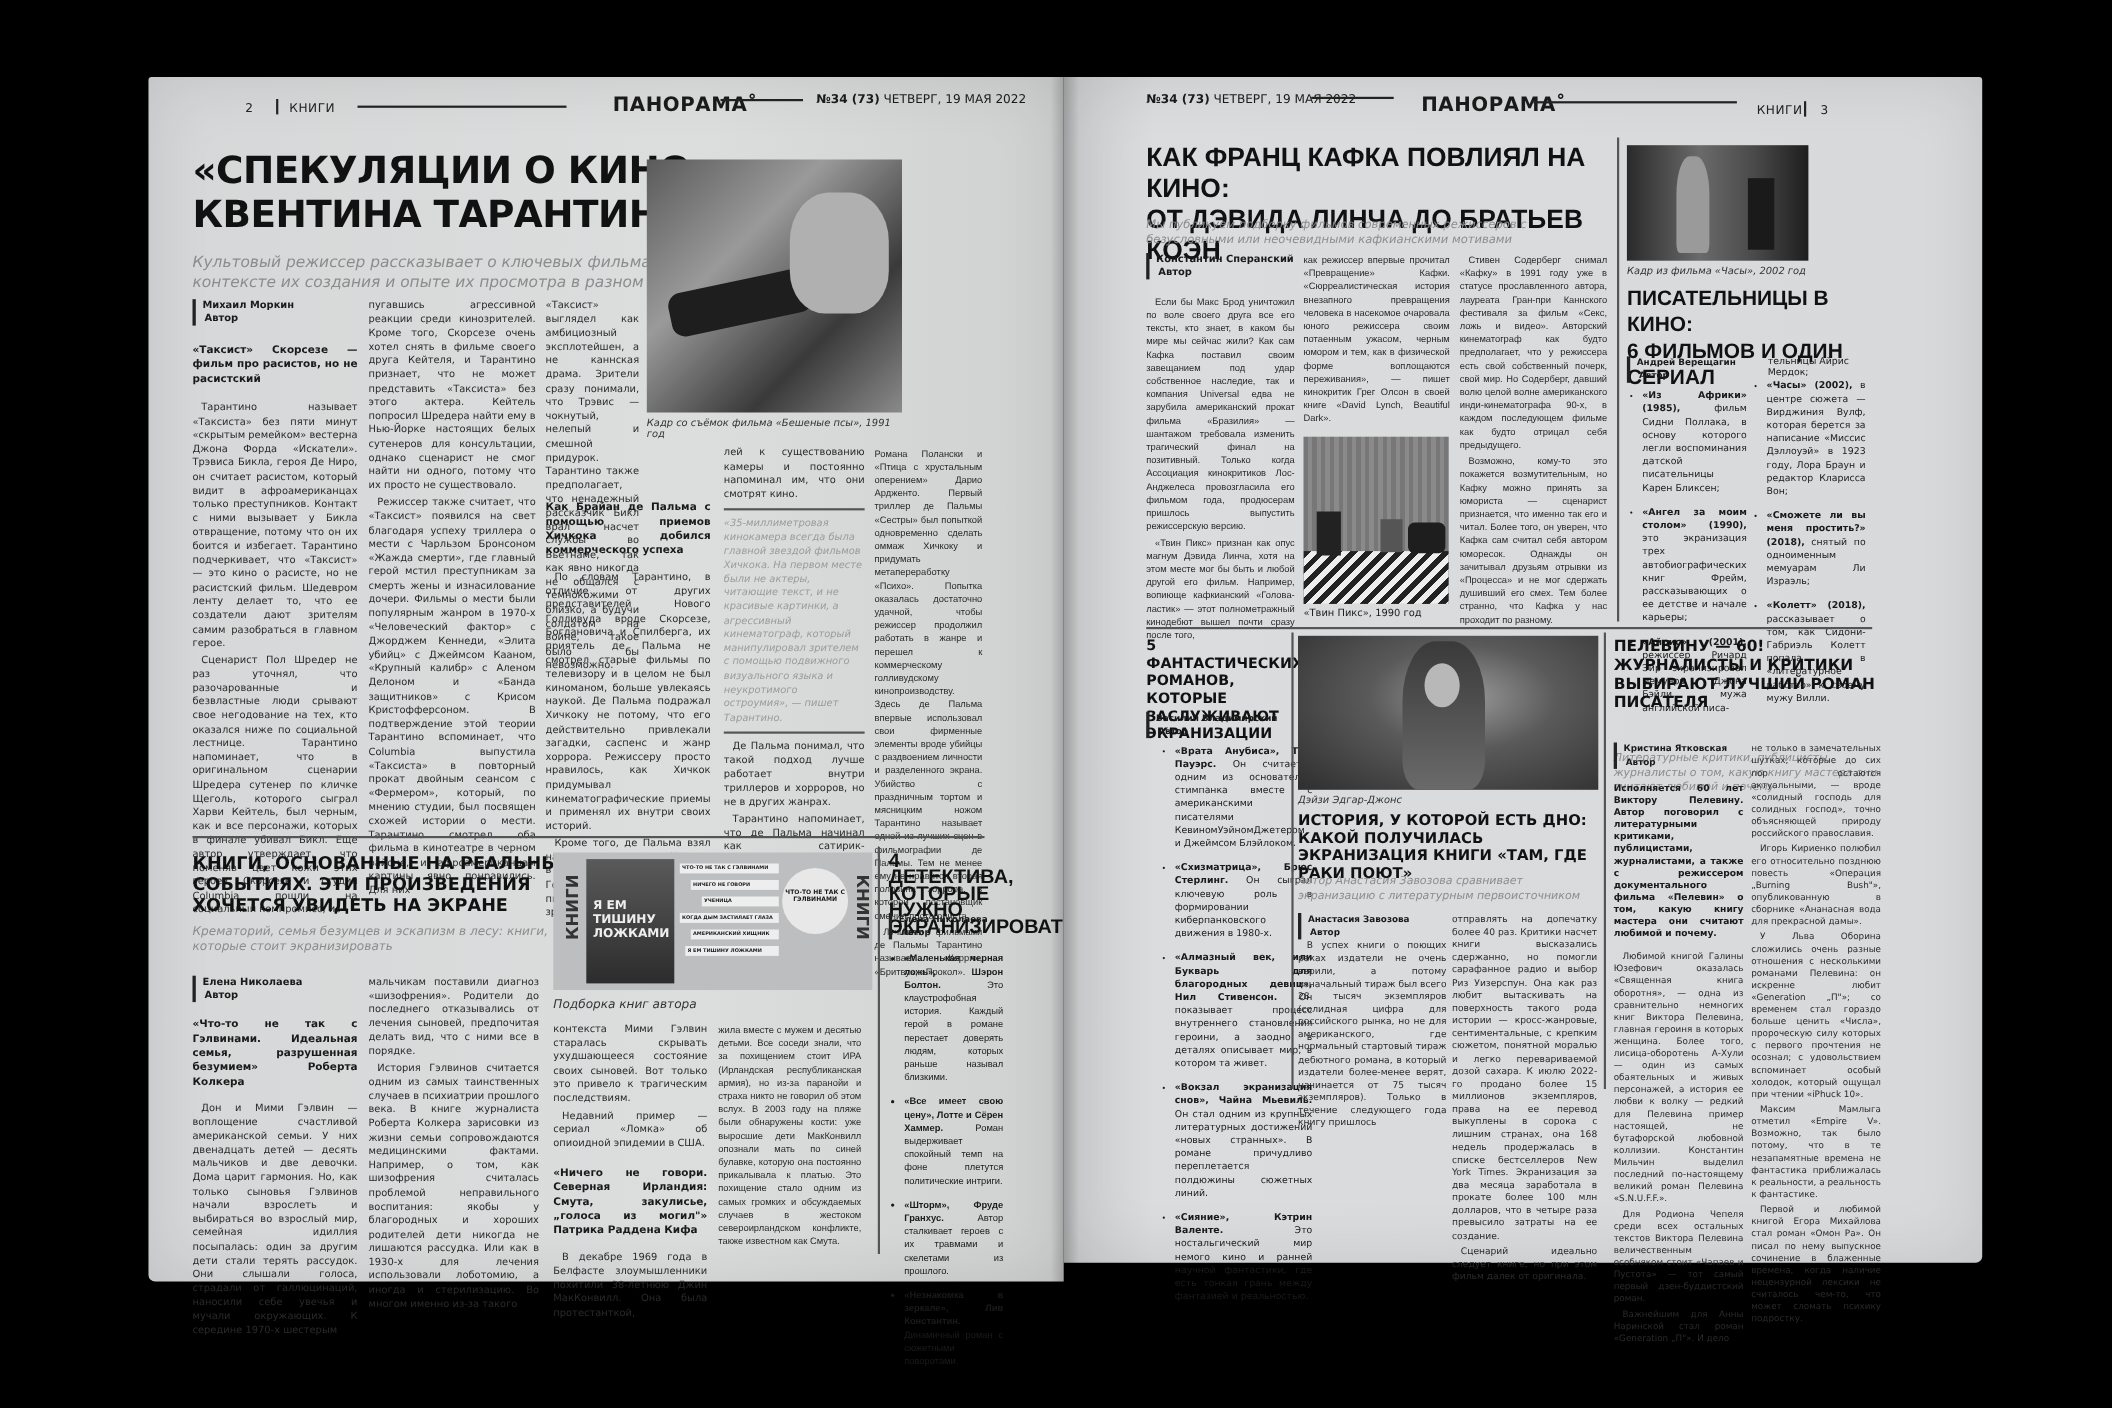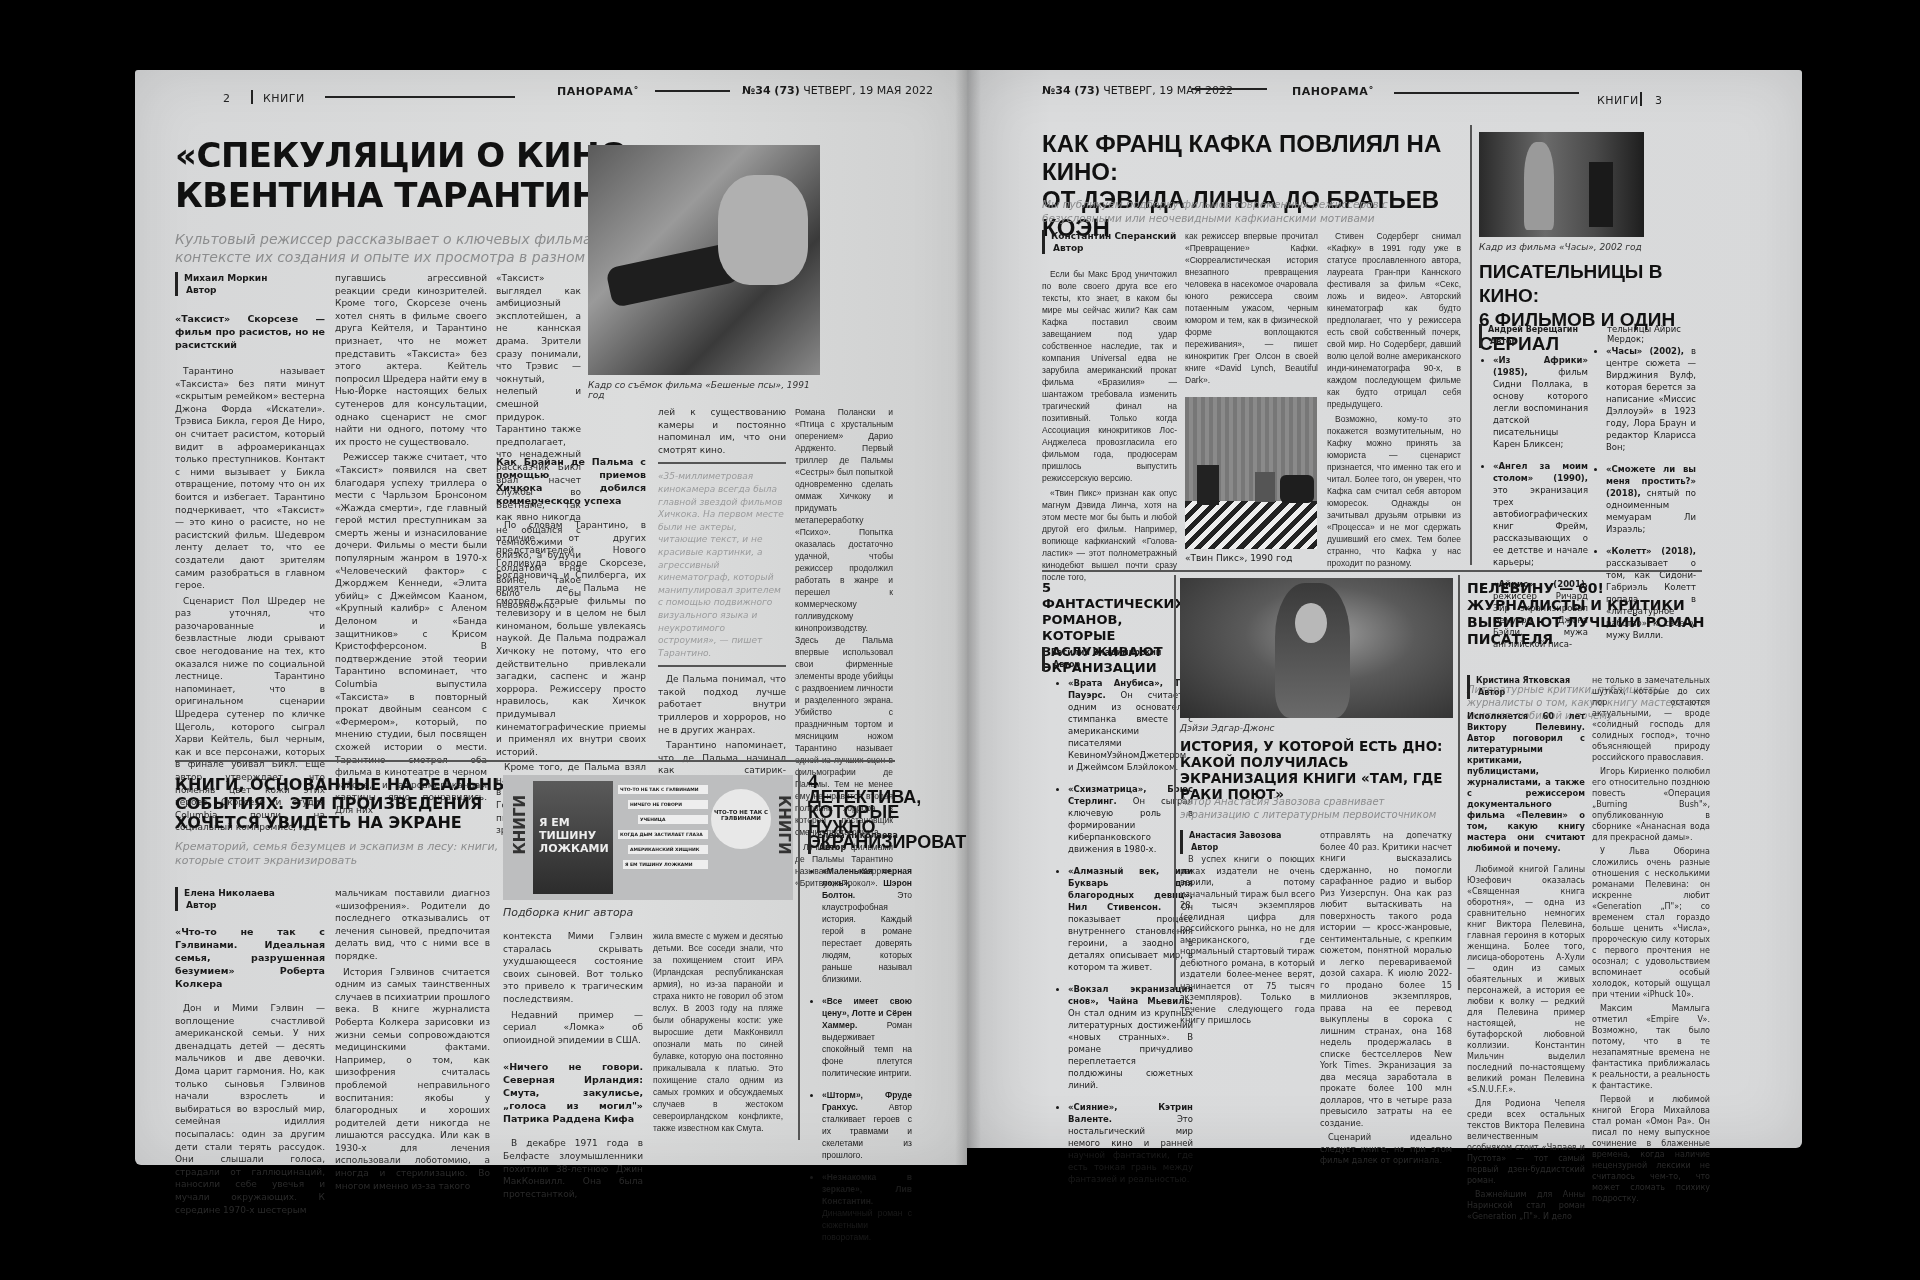--- a/index.html
+++ b/index.html
@@ -15,21 +15,21 @@
     background:linear-gradient(90deg,#d6d7d8 0%,#dcdddd 60%,#cfd0d0 100%);
     border-radius:3px 0 0 6px;
   }
   .page-right { left:967px; top:70px; width:835px; height:1078px;
     background:linear-gradient(90deg,#cbcccd 0%,#dbdcdd 10%,#d8d9da 100%);
     border-radius:0 3px 6px 0;
   }
   .abs { position:absolute; }
   .folio { font-size:11px; letter-spacing:0.5px; color:#222; }
   .rule { height:2px; background:#222; }
-  .brand { font-weight:bold; font-size:11px; letter-spacing:0.5px; }
+  .brand { font-weight:bold; font-size:18px; letter-spacing:0.5px; }
   .issue b { font-weight:bold; }
   .issue { font-size:11px; white-space:nowrap; }
   .h-xl { font-family:"DejaVu Sans", sans-serif; font-weight:bold; font-size:34px; line-height:40px; letter-spacing:-0.5px; color:#111; text-transform:uppercase; }
   .h-l { font-family:"Liberation Sans", sans-serif; font-weight:bold; font-size:24px; line-height:28px; color:#111; text-transform:uppercase; }
   .h-m { font-family:"DejaVu Sans", sans-serif; font-weight:bold; font-size:16px; line-height:19px; color:#111; text-transform:uppercase; }
   .h-s { font-family:"Liberation Sans", sans-serif; font-weight:bold; font-size:15px; line-height:18px; color:#111; text-transform:uppercase; }
   .lead { font-style:italic; color:#8b8c8d; font-size:14px; line-height:18px; }
   .lead-s { font-style:italic; color:#8b8c8d; font-size:10px; line-height:13px; }
   .byline { border-left:3px solid #222; padding-left:6px; font-size:9px; line-height:12px; font-weight:bold; }
   .byline .role { display:block; padding-left:2px; }
@@ -153,21 +153,21 @@
   </div>
   <div class="abs caption" style="left:368px;top:836px;font-size:11px;">Подборка книг автора</div>
 
   <div class="abs" style="left:368px;top:860px;width:140px;">
     <div class="body">
       <p style="text-indent:0">контекста Мими Гэлвин старалась скрывать ухудшающееся состояние своих сыновей. Вот только это привело к трагическим последствиям.</p>
       <p>Недавний пример — сериал «Ломка» об опиоидной эпидемии в США.</p>
     </div>
     <div class="sub" style="margin:14px 0 12px 0;">«Ничего не говори. Северная Ирландия: Смута, закулисье, „голоса из могил"» Патрика Раддена Кифа</div>
     <div class="body">
-        <p>В декабре 1971 года в Белфасте злоумышленники похитили 38-летнюю Джин МакКонвилл. Она была протестанткой,</p>
+        <p>В декабре 1969 года в Белфасте злоумышленники похитили 38-летнюю Джин МакКонвилл. Она была протестанткой,</p>
       </div>
   </div>
   <div class="abs body-n" style="left:518px;top:860px;width:130px;">
     <p style="text-indent:0">жила вместе с мужем и десятью детьми. Все соседи знали, что за похищением стоит ИРА (Ирландская республиканская армия), но из-за паранойи и страха никто не говорил об этом вслух. В 2003 году на пляже были обнаружены кости: уже выросшие дети МакКонвилл опознали мать по синей булавке, которую она постоянно прикалывала к платью. Это похищение стало одним из самых громких и обсуждаемых случаев в жестоком североирландском конфликте, также известном как Смута.</p>
   </div>
 
   <div class="abs vline" style="left:663px;top:700px;height:370px;"></div>
 
   <div class="abs h-s" style="left:673px;top:705px;width:100px;font-size:18px;line-height:15px;">4 ДЕТЕКТИВА, КОТОРЫЕ НУЖНО ЭКРАНИЗИРОВАТЬ</div>
   <div class="abs byline" style="left:673px;top:760px;width:90px;font-size:8px;">

